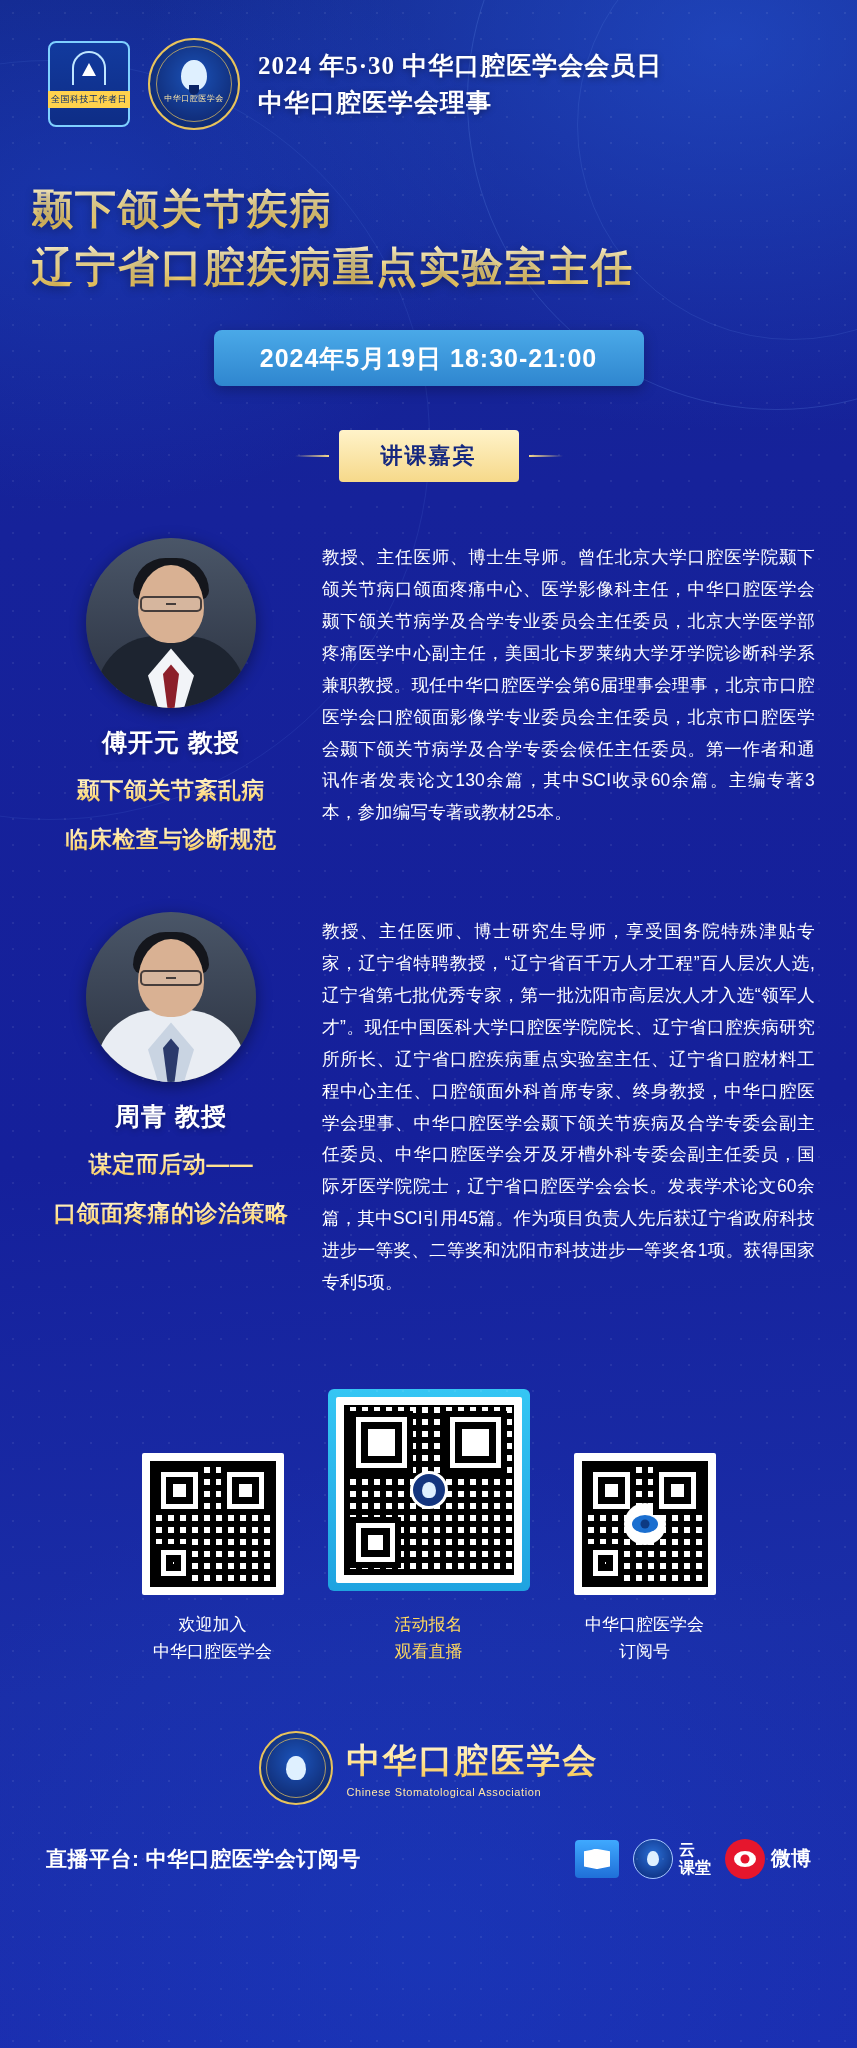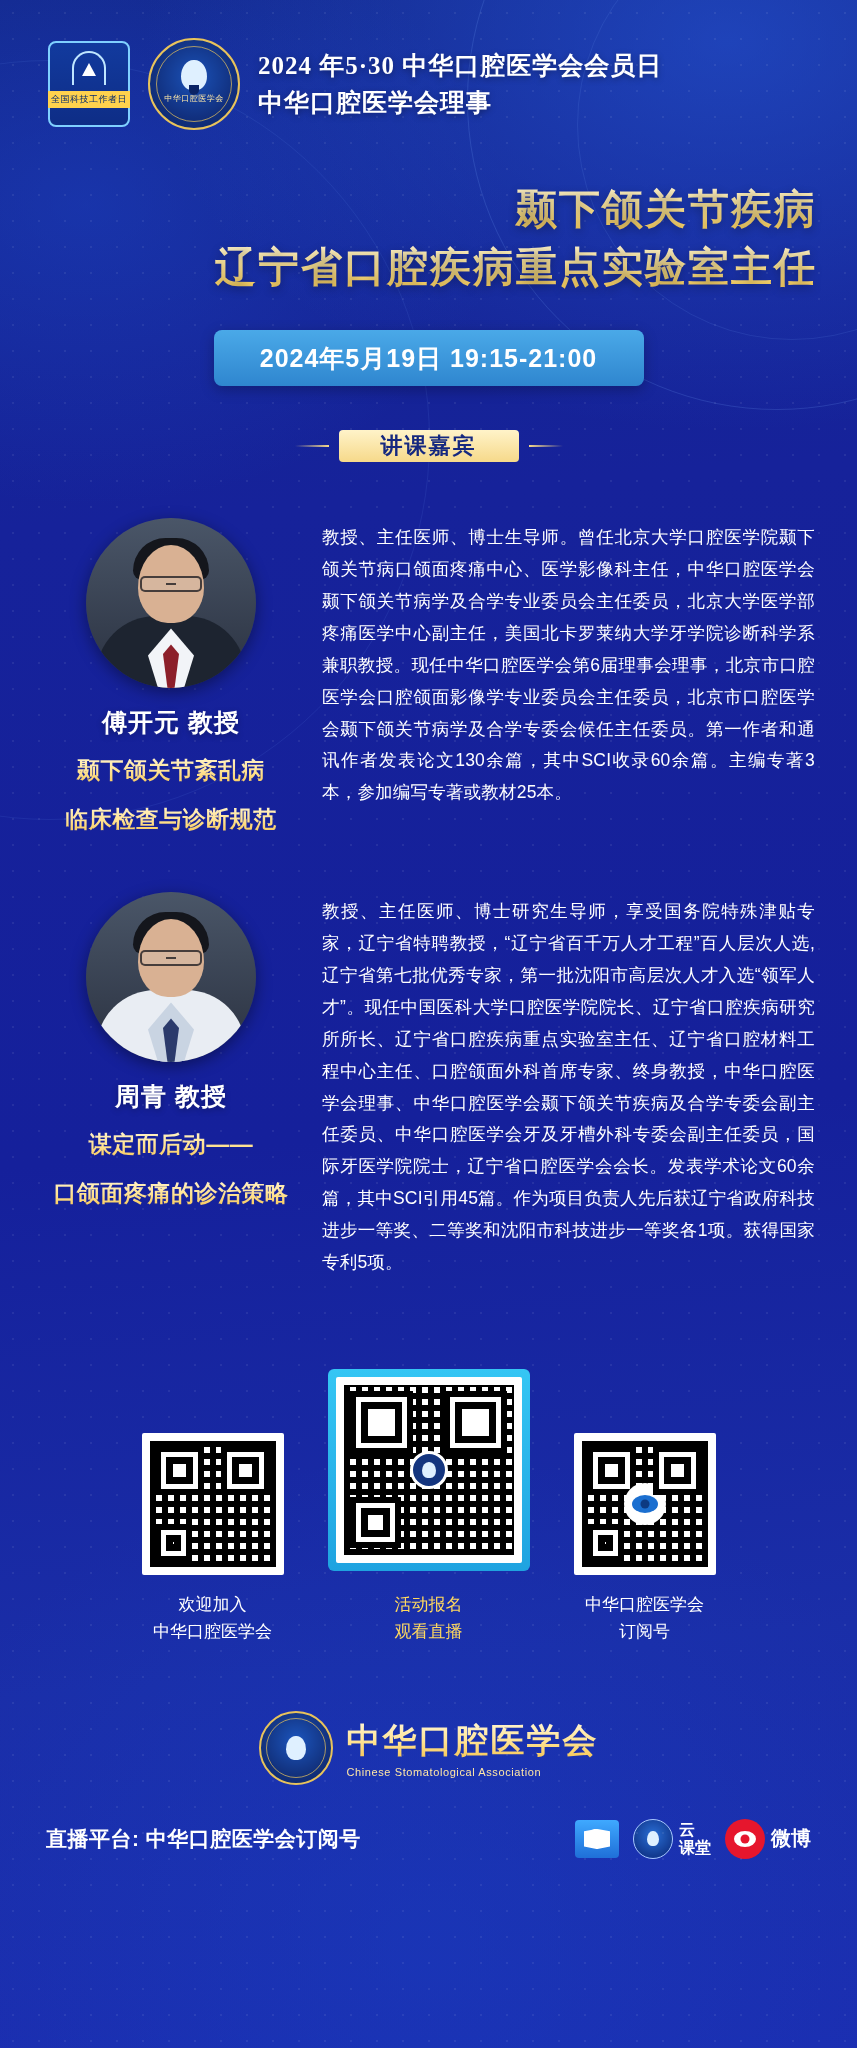--- a/index.html
+++ b/index.html
@@ -116,23 +116,23 @@
     font-family: Liberation Serif, serif;
   }
   .header-line2 {
     font-size: 25px; font-weight: bold; letter-spacing: 1px; line-height: 1.5;
     text-shadow: 0 2px 6px rgba(0,0,0,0.35);
   }
 
   
   .title-block {
     position: relative;
-    text-align: right;
+    text-align: left;
     margin-top: 42px;
-    padding: 0 40px;
+    padding: 0 32px;
   }
   .title-line {
     font-size: 41px;
     font-weight: bold;
     letter-spacing: 2px;
     line-height: 1.42;
     background: linear-gradient(180deg, #fff9e0 0%, #ffe79a 45%, #f6c64a 100%);
     -webkit-background-clip: text;
     background-clip: text;
     color: transparent;
@@ -146,21 +146,21 @@
     background: linear-gradient(180deg, #4aa9e8 0%, #2f86cf 100%);
     color: #ffffff;
     font-size: 25px;
     font-weight: bold;
     letter-spacing: 1px;
     display: flex; align-items: center; justify-content: center;
     box-shadow: 0 4px 14px rgba(0,0,0,0.25);
   }
   .guest-tag {
     margin: 44px auto 0;
-    width: 180px; height: 32px;
+    width: 180px; height: 52px;
     background: linear-gradient(180deg, #fff3c9 0%, #f6d98a 100%);
     color: #15287f;
     font-size: 22px; font-weight: bold; letter-spacing: 2px;
     display: flex; align-items: center; justify-content: center;
     border-radius: 4px;
     position: relative;
   }
   .guest-tag:before, .guest-tag:after {
     content: "";
     position: absolute; top: 50%; transform: translateY(-50%);
@@ -449,21 +449,21 @@
     </div>
     <div class="header-text">
       <div class="header-line1">2024 年5·30 中华口腔医学会会员日</div>
       <div class="header-line2">中华口腔医学会理事</div>
     </div>
   </div>
 
   <div class="title-block">
     <div class="title-line">颞下颌关节疾病</div>
     <div class="title-line">辽宁省口腔疾病重点实验室主任</div>
-    <div class="datetime-pill">2024年5月19日  19:15-21:00</div>
+    <div class="datetime-pill">2024年5月19日  18:30-21:00</div>
     <div class="guest-tag">讲课嘉宾</div>
   </div>
 
   <div class="speaker">
     <div class="speaker-left">
       <div class="portrait">
         <div class="body"></div>
         <div class="hair"></div>
         <div class="head"></div>
         <div class="glasses"></div>

